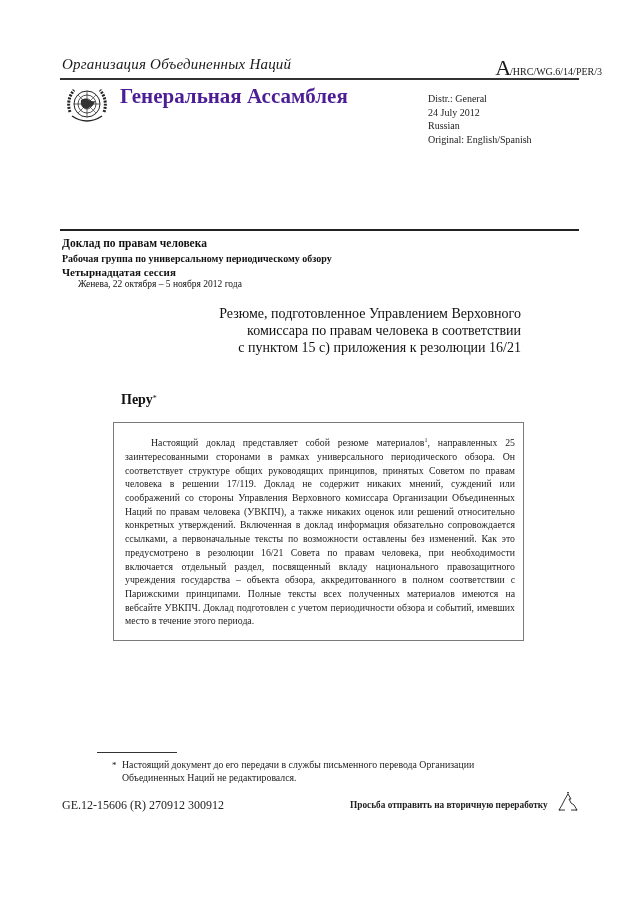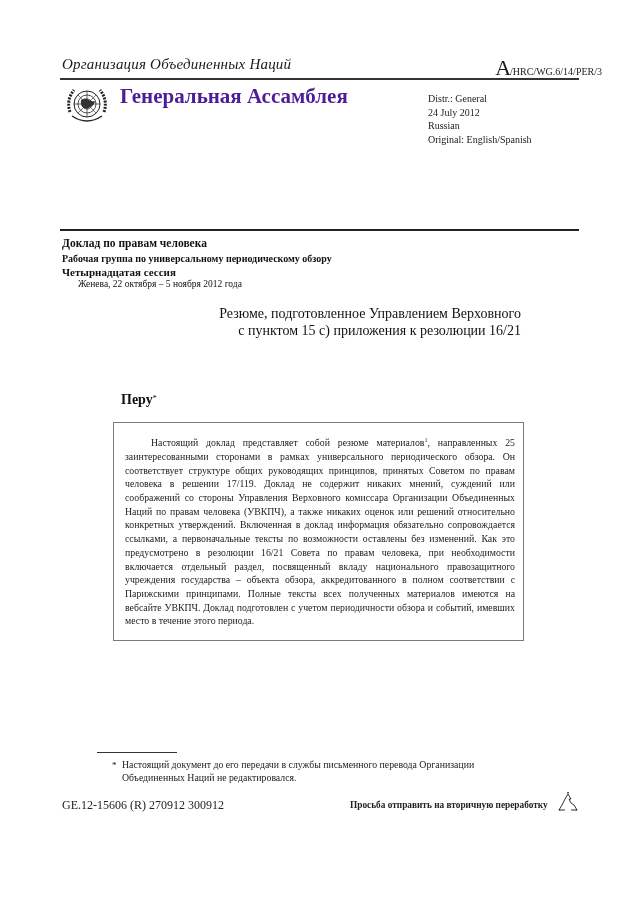--- a/index.html
+++ b/index.html
@@ -62,20 +62,21 @@
 
 <div class="abs rule-mid"></div>
 
 <div class="abs council">Доклад по правам человека</div>
 <div class="abs wg">Рабочая группа по универсальному периодическому обзору</div>
 <div class="abs session">Четырнадцатая сессия</div>
 <div class="abs dates">Женева, 22 октября – 5 ноября 2012 года</div>
 
 <div class="abs summary-title">
   <div>Резюме, подготовленное Управлением Верховного</div>
+  <div>комиссара по правам человека в соответствии</div>
   <div>с пунктом 15 c) приложения к резолюции 16/21</div>
 </div>
 
 <div class="abs country"><span>Перу</span><sup>*</sup></div>
 
 <div class="abs box"></div>
 <div class="abs box-text">
   <p><span>Настоящий доклад представляет собой резюме материалов</span><sup>1</sup><span>, направленных 25 заинтересованными сторонами в рамках универсального периодического обзора. Он соответствует структуре общих руководящих принципов, принятых Советом по правам человека в решении 17/119. Доклад не содержит никаких мнений, суждений или соображений со стороны Управления Верховного комиссара Организации Объединенных Наций по правам человека (УВКПЧ), а также никаких оценок или решений относительно конкретных утверждений. Включенная в доклад информация обязательно сопровождается ссылками, а первоначальные тексты по возможности оставлены без изменений. Как это предусмотрено в резолюции 16/21 Совета по правам человека, при необходимости включается отдельный раздел, посвященный вкладу национального правозащитного учреждения государства – объекта обзора, аккредитованного в полном соответствии с Парижскими принципами. Полные тексты всех полученных материалов имеются на вебсайте УВКПЧ. Доклад подготовлен с учетом периодичности обзора и событий, имевших место в течение этого периода.</span></p>
 </div>
 

